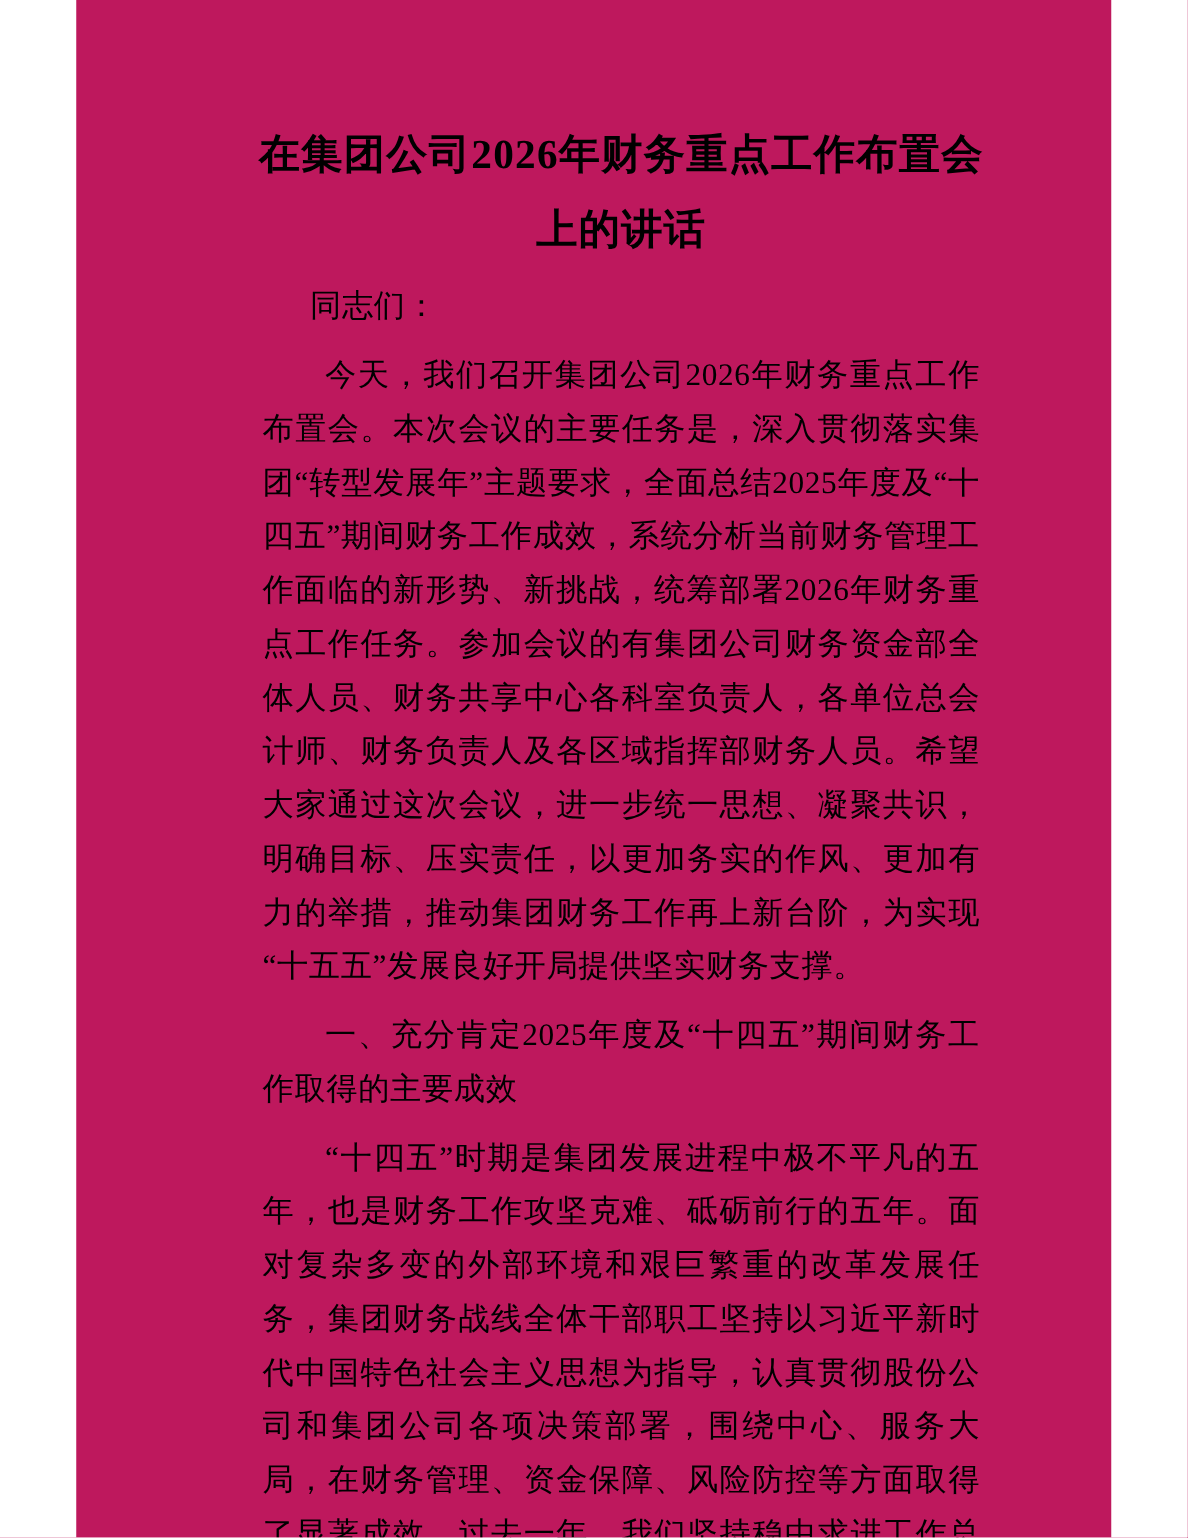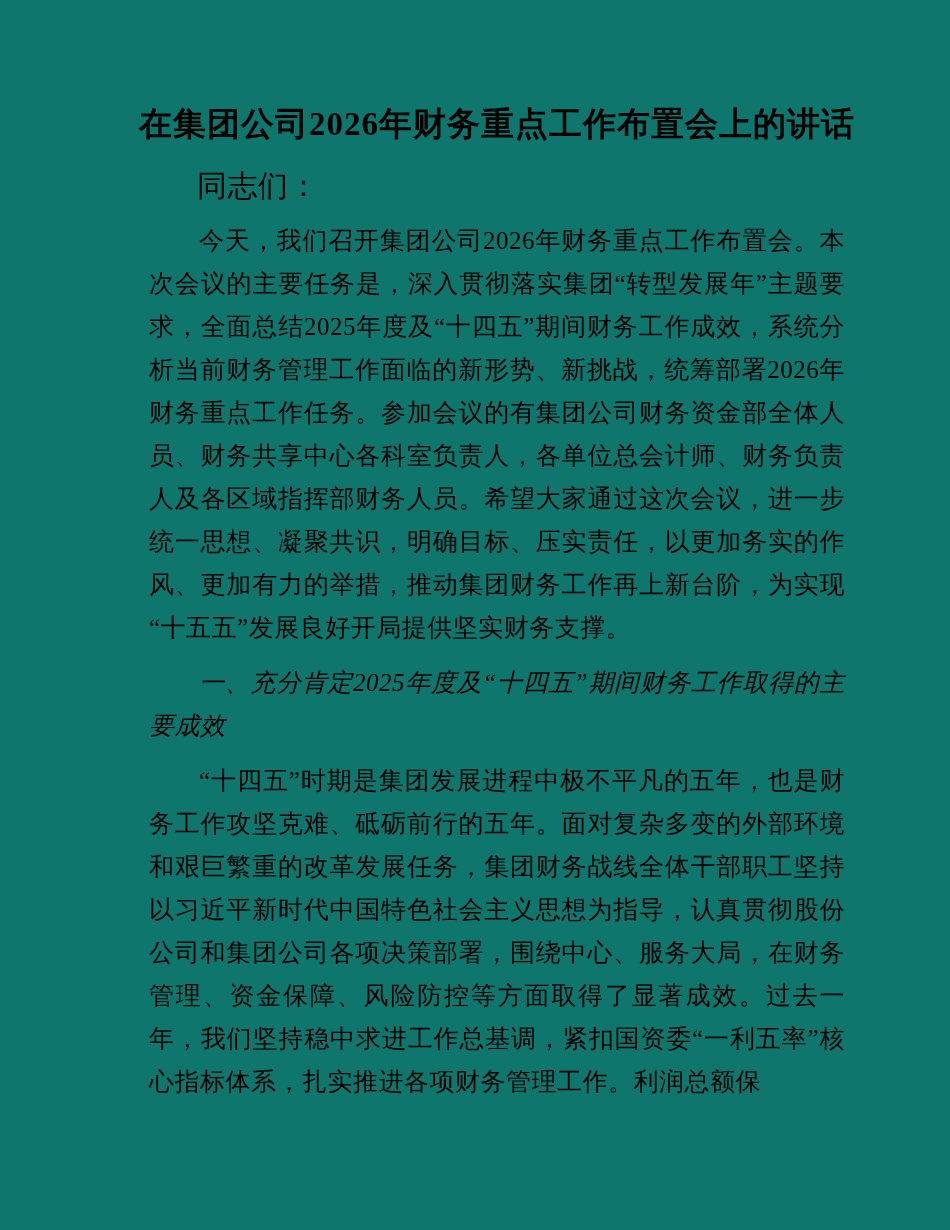--- a/index.html
+++ b/index.html
@@ -2,59 +2,58 @@
 <html lang="zh"><head>
 <meta charset="utf-8">
 <style>
   html, body {
     margin: 0;
     padding: 0;
     background: #ffffff;
   }
   .page {
     position: relative;
-    width: 950px;
+    width: 828px;
     height: 1230px;
     box-sizing: border-box;
     margin: 0 auto;
     padding: 94px 93px 0 137px;
-    background: #0f766e;
+    background: #be185d;
     color: #000000;
     overflow: hidden;
     font-family: "Liberation Serif", "DejaVu Serif", serif;
   }
   .doc-title {
     margin: 0 0 10px 0;
     font-size: 33px;
     font-weight: 700;
     line-height: 60px;
     letter-spacing: 1px;
     text-align: center;
     color: #000000;
   }
   .salutation {
     margin: 0;
-    font-size: 30px;
+    font-size: 25px;
     line-height: 43px;
     text-indent: 2em;
     text-align: justify;
     letter-spacing: 0.5px;
   }
   .doc-body p {
     margin: 12px;
     font-size: 25px;
     line-height: 43px;
     text-indent: 2em;
     text-align: justify;
     letter-spacing: 0.5px;
     color: #000000;
   }
   .doc-body p.heading {
     font-weight: 400; 
-    font-style: italic;
   }
 </style>
 </head>
 <body>
 
 <div class="page">
   <h1 class="doc-title">在集团公司2026年财务重点工作布置会上的讲话</h1>
 
   <p class="salutation">同志们：</p>
 

